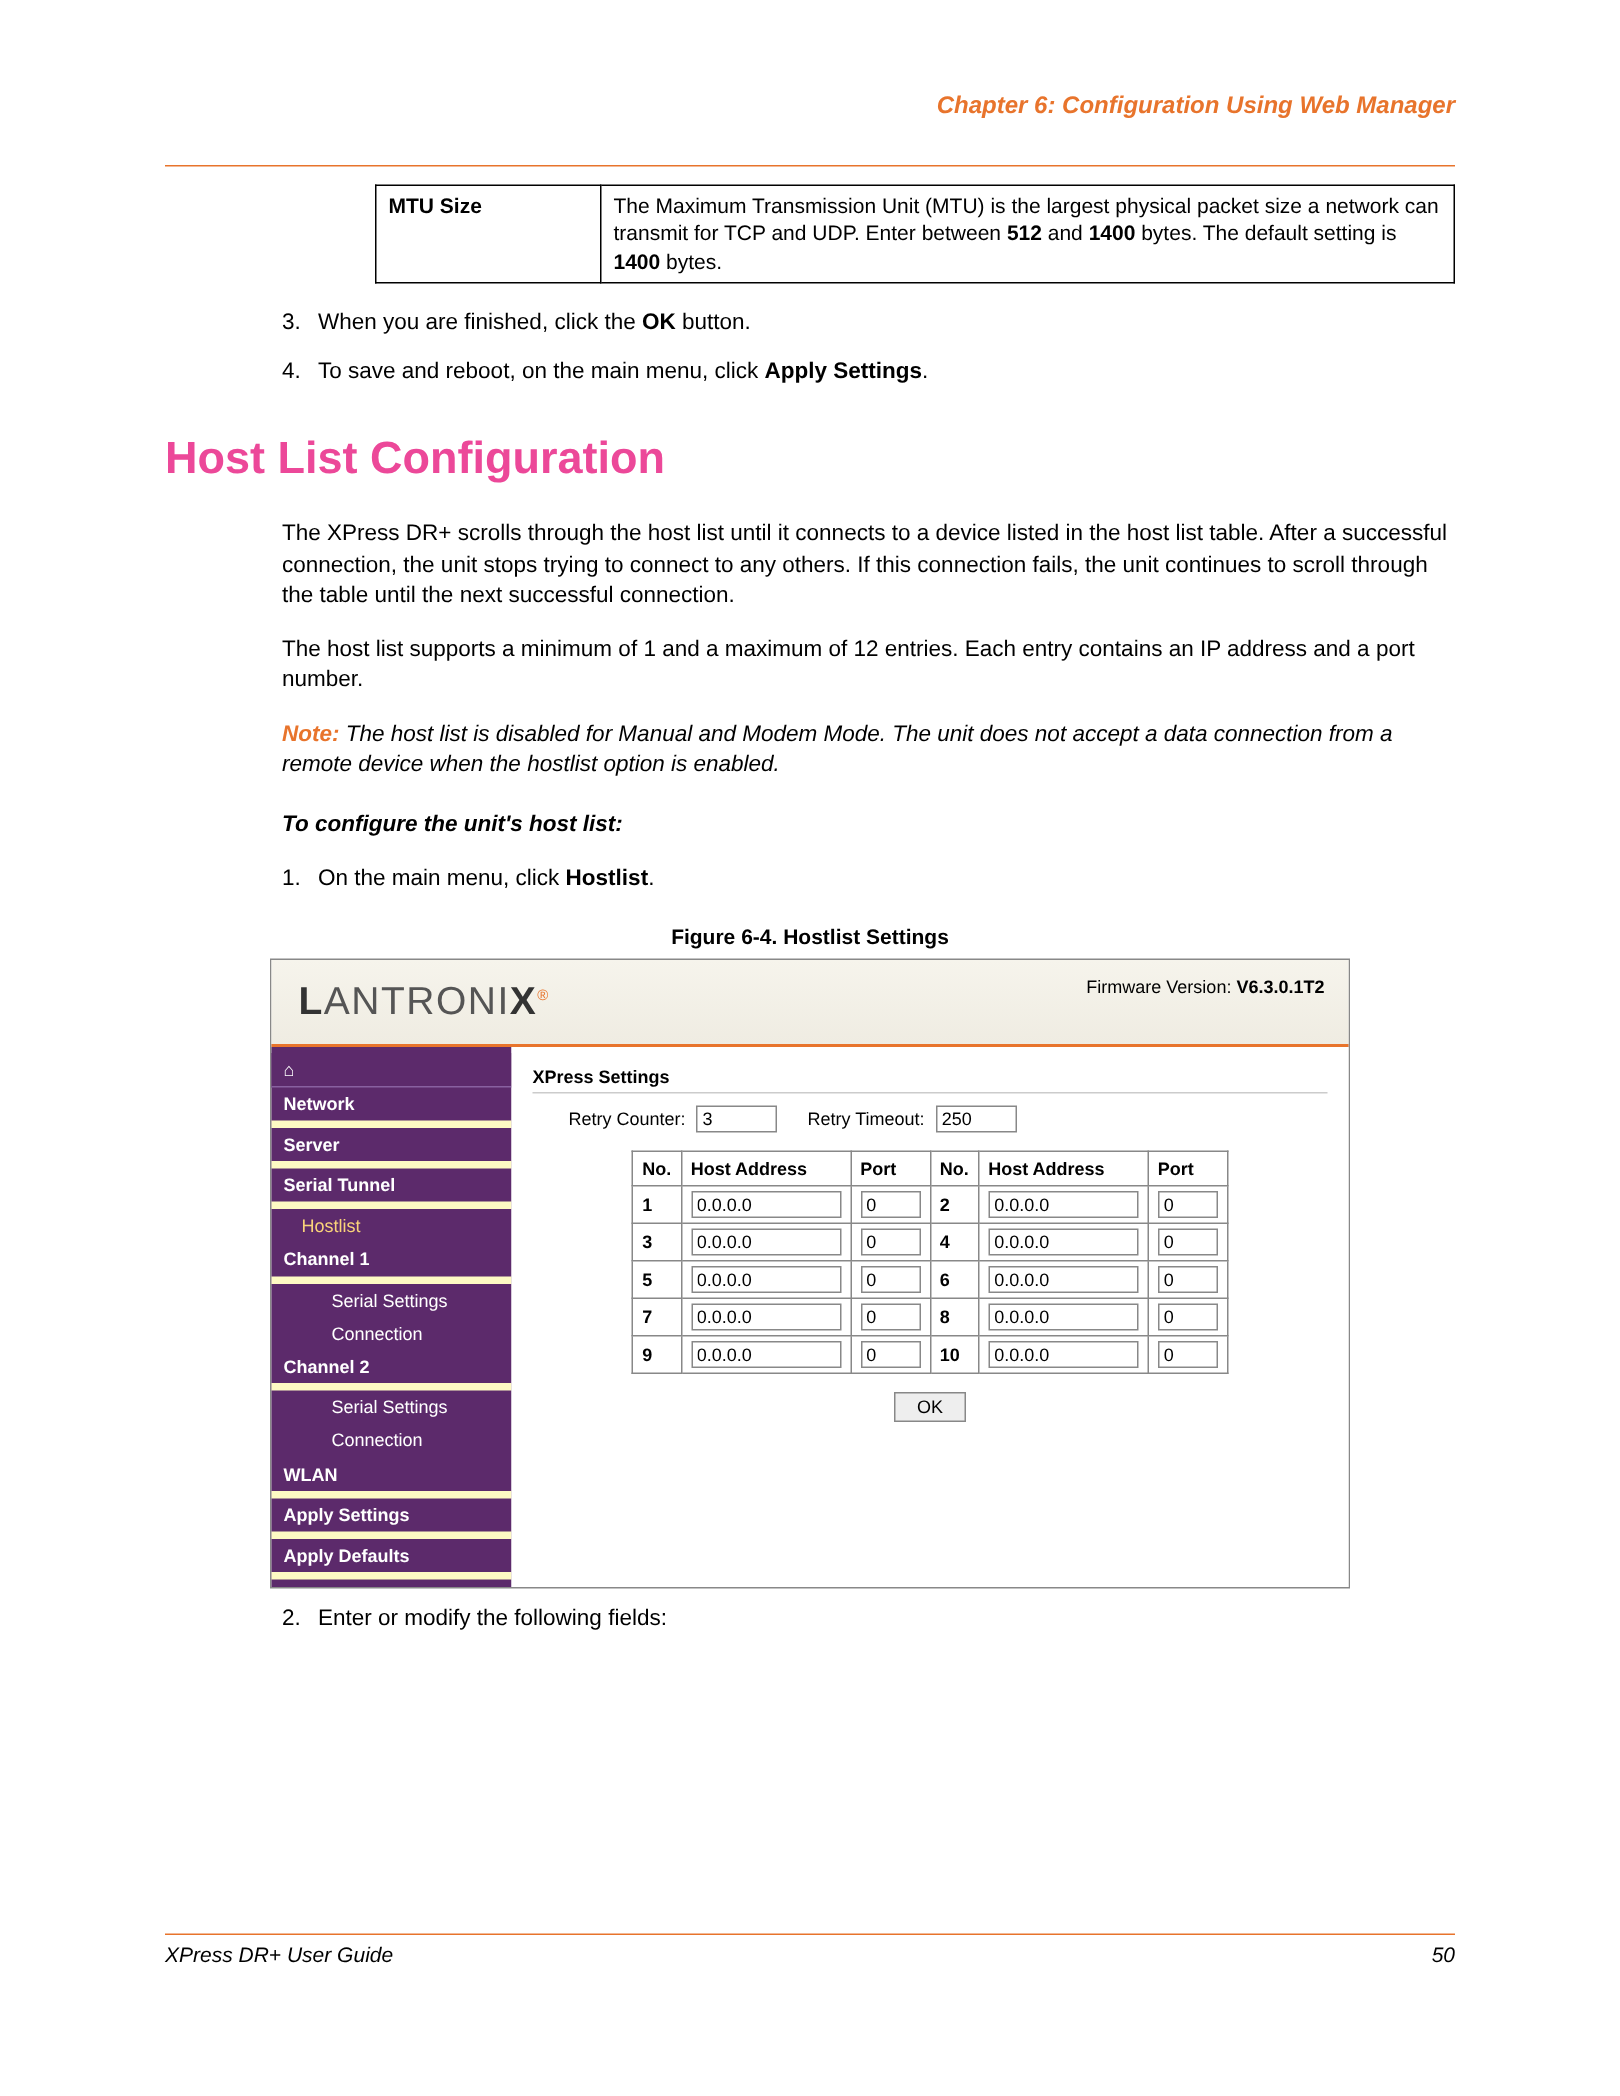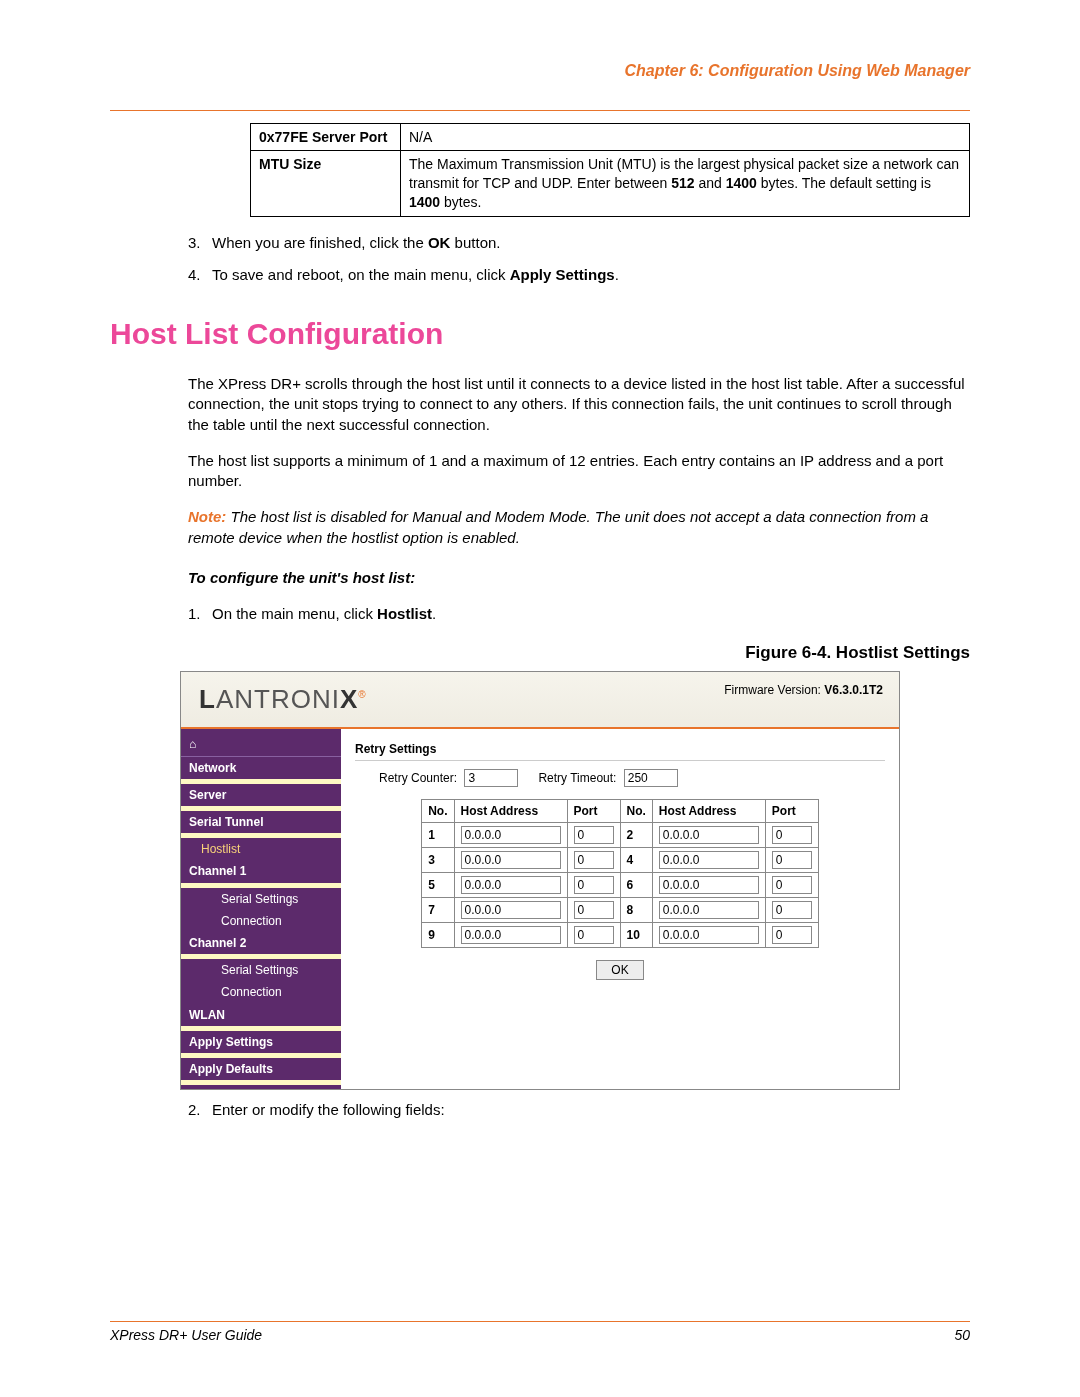--- a/index.html
+++ b/index.html
@@ -19,21 +19,21 @@
   table.params td { border: 1px solid #000; padding: 4px 8px; vertical-align: top; }
   table.params td.label { font-weight: bold; width: 150px; }
   ol.steps { list-style: none; margin: 16px 0 0 78px; }
   ol.steps li { margin-bottom: 12px; padding-left: 24px; position: relative; }
   ol.steps li .num { position: absolute; left: 0; }
   h2.section { color: #ec4899; font-size: 30px; font-weight: bold; margin: 28px 0 20px 0; }
   .body-p { margin: 0 0 16px 78px; }
   .note-label { color: #E8742C; font-style: italic; font-weight: bold; }
   .note-body { font-style: italic; }
   .sub-heading { font-weight: bold; font-style: italic; margin: 20px 0 10px 78px; }
-  .fig-caption { text-align: right; font-weight: bold; font-size: 17px; margin: 18px 0 6px 0; }
+  .fig-caption { text-align: center; font-weight: bold; font-size: 14px; margin: 18px 0 6px 0; }
 
   
   .webmgr { width: 720px; margin: 0 auto; border: 1px solid #888; background: #fff; font-size: 12px; }
   .wm-top { display: flex; background: linear-gradient(#f6f4ec, #efece2); border-bottom: 2px solid #E8742C; }
   .wm-logo { flex: 0 0 260px; padding: 10px 18px; }
   .wm-logo-text { font-family: Arial; font-size: 26px; letter-spacing: 1px; color: #555; font-weight: 300; }
   .wm-logo-text .bold { font-weight: 700; color: #333; }
   .wm-top-right { flex: 1; text-align: right; padding: 10px 16px; font-size: 12px; }
   .wm-body { display: flex; min-height: 360px; }
   .wm-sidebar { flex: 0 0 160px; background: #5c2a6b; color: #fff; padding-top: 4px; font-size: 12px; }
@@ -62,24 +62,20 @@
   .footer-text { display: flex; justify-content: space-between; font-style: italic; font-size: 14px; }
 </style>
 </head>
 <body>
 
 <div class="chapter-header">Chapter 6: Configuration Using Web Manager</div>
 <hr class="hr-orange">
 
 <table class="params">
   <tbody>
-      <tr>
-    <td class="label">0x77FE Server Port</td>
-    <td>N/A</td>
-  </tr>
   <tr>
     <td class="label">MTU Size</td>
     <td>
       <span>The Maximum Transmission Unit (MTU) is the largest physical packet size a network can transmit for TCP and UDP. Enter between </span><b>512</b><span> and </span><b>1400</b><span> bytes. The default setting is </span><b>1400</b><span> bytes.</span>
     </td>
   </tr>
 </tbody>
   </table>
 
 <ol class="steps">
@@ -134,21 +130,21 @@
           <a href="#" class="subsub">Connection</a>
           <a href="#" style="font-weight: bold;">Channel 2</a>
           <a href="#" class="subsub">Serial Settings</a>
           <a href="#" class="subsub">Connection</a>
           <a href="#" style="font-weight: bold;">WLAN</a>
           <a href="#" style="font-weight: bold;">Apply Settings</a>
           <a href="#" style="font-weight: bold;">Apply Defaults</a>
         </div>
     </div>
     <div class="wm-main">
-      <div class="wm-section-head">Retry Settings</div>
+      <div class="wm-section-head">XPress Settings</div>
       <div class="wm-retry-row">
         <label>Retry Counter:</label>
         <input type="text" value="3" style="">
         &nbsp;&nbsp;&nbsp;&nbsp;
         <label>Retry Timeout:</label>
         <input type="text" value="250" style="">
       </div>
       <table class="hosts">
         <thead>
           <tr>

